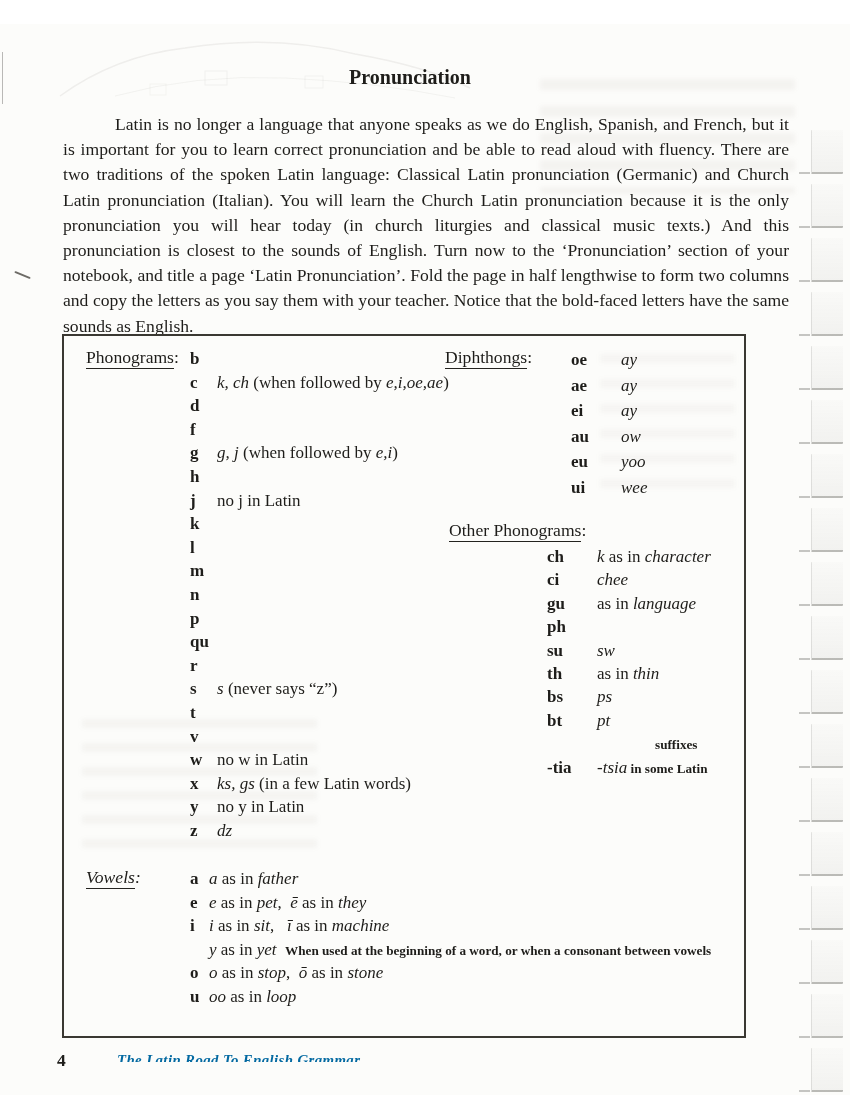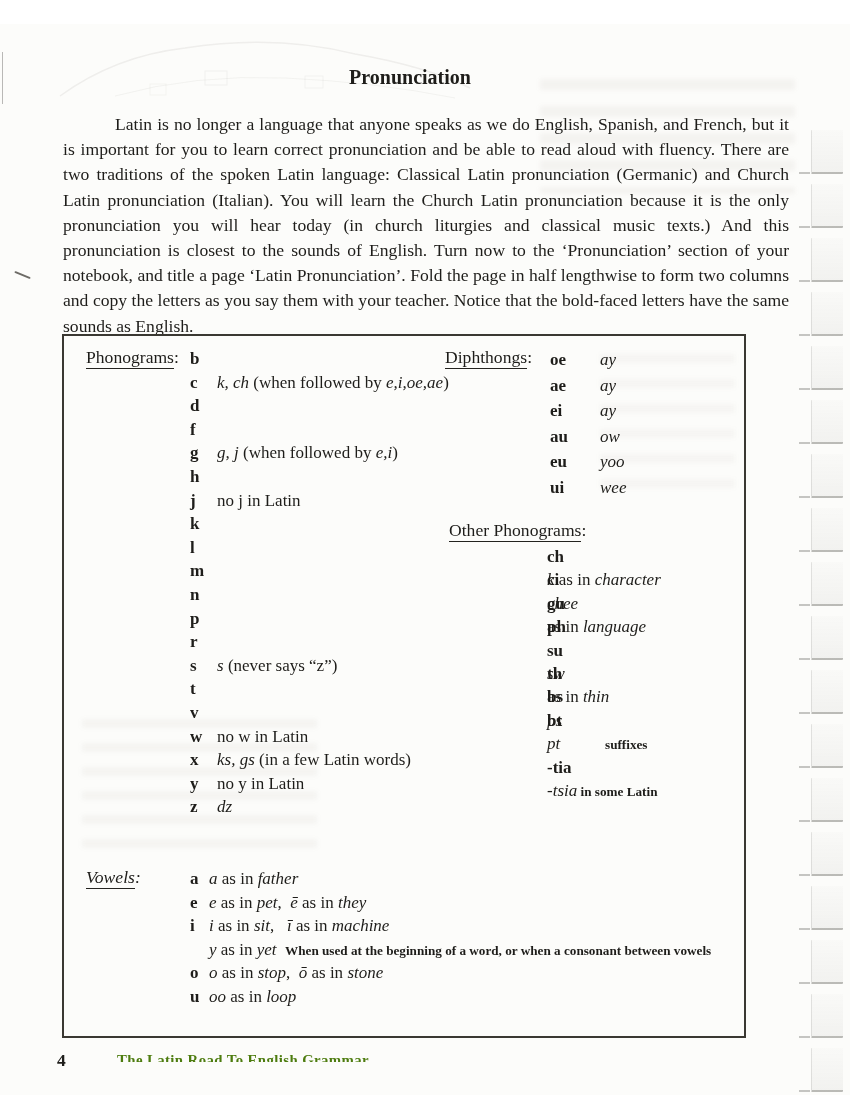--- a/index.html
+++ b/index.html
@@ -20,32 +20,32 @@
   .rows{position:absolute;font-size:17px;}
   .trow{display:flex;align-items:baseline;white-space:nowrap;}
   .tletter{font-weight:bold;flex:none;}
   .tdesc{white-space:pre;}
   .it{font-style:italic;}
   .sm{font-size:13.2px;font-weight:600;}
   .pad{padding-left:58px;}
   .col-consonants{left:126px;top:11px;}
   .col-consonants .trow{height:23.6px;line-height:23.6px;}
   .col-consonants .tletter{width:27px;}
-  .col-diphthongs{left:486px;top:11px;}
+  .col-diphthongs{left:507px;top:11px;}
   .col-diphthongs .trow{height:25.6px;line-height:25.6px;}
   .col-diphthongs .tletter{width:50px;}
   .col-phonograms{left:483px;top:209px;}
-  .col-phonograms .trow{height:23.4px;line-height:23.4px;flex-direction:column;}
+  .col-phonograms .trow{height:23.4px;line-height:23.4px;}
   .col-phonograms .tletter{width:50px;}
   .col-vowels{left:126px;top:531px;}
   .col-vowels .trow{height:23.6px;line-height:23.6px;}
   .col-vowels .tletter{width:19px;}
   .pagenum{position:absolute;left:57px;top:1026px;font-size:17.5px;font-weight:bold;}
   .booktitle{position:absolute;left:117px;top:1028px;width:420px;height:10px;overflow:hidden;
-             font-size:14.8px;font-weight:bold;color:#4d7c0f;letter-spacing:.4px;}
+             font-size:14.8px;font-weight:bold;font-style:italic;color:#0369a1;letter-spacing:.4px;}
   
   .bindmarks{position:absolute;right:0;top:0;width:50px;height:1095px;pointer-events:none;}
   .bmark{position:absolute;right:7px;width:31px;height:42px;border-radius:1px;
          background:linear-gradient(180deg,rgba(80,80,75,.015),rgba(80,80,75,.06));
          border-bottom:2.5px solid rgba(85,85,78,.38);border-left:1px solid rgba(110,110,104,.16);}
   .bmark::after{content:"";position:absolute;left:-13px;bottom:-2px;width:11px;height:2px;
          background:rgba(95,95,88,.35);}
   .ghost{position:absolute;pointer-events:none;filter:blur(2px);}
   .ghost1{left:540px;top:55px;width:255px;height:115px;
           background:repeating-linear-gradient(180deg,rgba(115,103,92,.06) 0 11px,transparent 11px 27px);}
@@ -122,20 +122,24 @@
         <div class="trow">
           <span class="tletter">m</span>
           <span class="tdesc"></span>
         </div>
         <div class="trow">
           <span class="tletter">n</span>
           <span class="tdesc"></span>
         </div>
         <div class="trow">
           <span class="tletter">p</span>
+          <span class="tdesc"></span>
+        </div>
+        <div class="trow">
+          <span class="tletter">qu</span>
           <span class="tdesc"></span>
         </div>
         <div class="trow">
           <span class="tletter">r</span>
           <span class="tdesc"></span>
         </div>
         <div class="trow">
           <span class="tletter">s</span>
           <span class="tdesc"><span class="it">s</span><span> (never says “z”)</span></span>
         </div>

